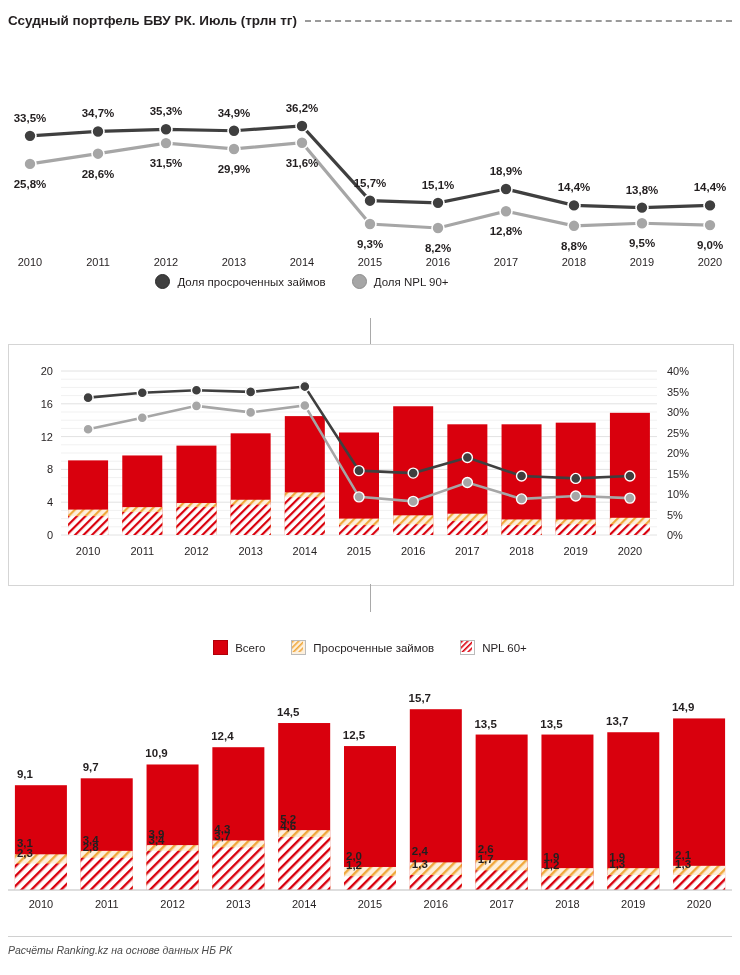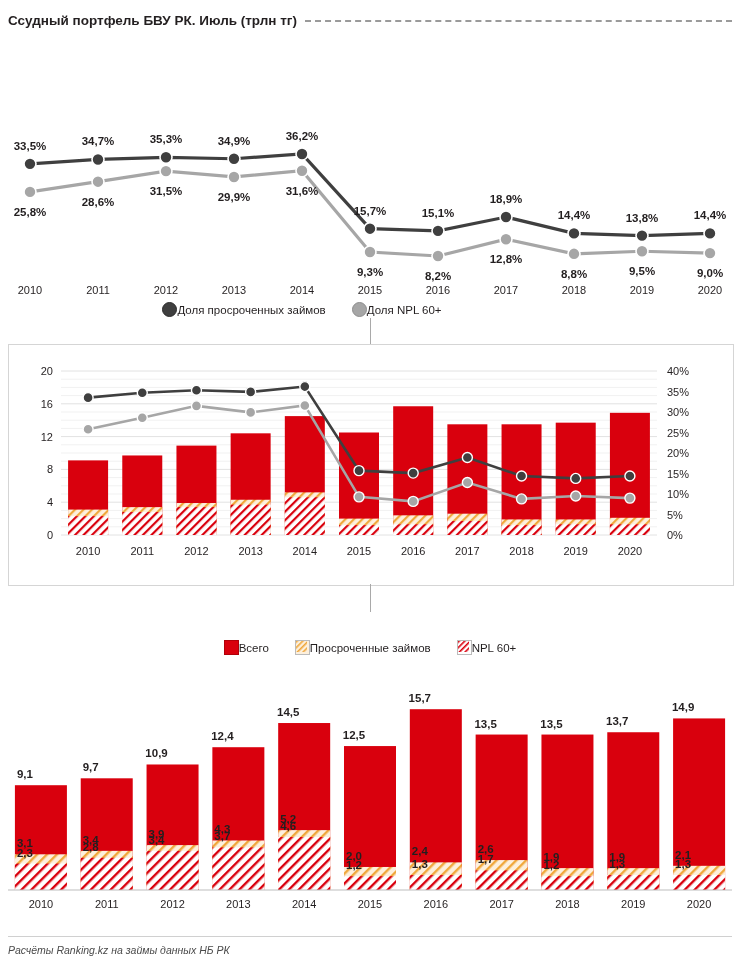--- a/index.html
+++ b/index.html
@@ -40,21 +40,21 @@
     margin-top: 2px;
   }
 
   
   .panel {
     position: absolute;
   }
 
   
   #panel-top {
-    top: 60px;
+    top: 32px;
     left: 0;
     width: 604px;
     height: 260px;
   }
   .svgwrap { position: absolute; top: 0; left: 0; }
 
   .axis-label {
     font-size: 11px;
     fill: #231f20;
     text-anchor: middle;
@@ -71,20 +71,21 @@
     display: flex;
     align-items: center;
     justify-content: center;
     gap: 26px;
     width: 100%;
     font-size: 11.5px;
   }
   .legend-item {
     display: flex;
     align-items: center;
+    gap: 7px;
     white-space: nowrap;
     justify-content: space-between;
   }
   .legend-dot {
     width: 13px; height: 13px; border-radius: 50%;
     display: inline-block;
   }
   .legend-dot.dark { background: #3f3f3f; border: 1px solid #2a2a2a; }
   .legend-dot.grey { background: #a6a6a6; border: 1px solid #8d8d8d; }
   .legend-swatch {
@@ -206,21 +207,21 @@
         <text x="710" y="234" class="axis-label">2020</text>
       </g>
   </svg>
   <div class="legend-row" style="top: 242px;">
     <div class="legend-item">
       <span class="legend-dot dark"></span>
       <span>Доля просроченных займов</span>
     </div>
     <div class="legend-item">
       <span class="legend-dot grey"></span>
-      <span>Доля NPL 60+</span>
+      <span>Доля NPL 90+</span>
     </div>
   </div>
 </div>
 
 <div class="connector" style="top:318px; left:370px; height:26px;"></div>
 
 <div class="panel" id="panel-combo">
   <svg class="svgwrap" width="724" height="240">
     <g id="combo-chart-g">
         <line x1="52" y1="190" x2="648" y2="190" stroke="#e2e2e2" stroke-width="1"></line>
@@ -467,13 +468,13 @@
         <text x="435.81818181818176" y="236" class="axis-label">2016</text>
         <text x="501.6363636363636" y="236" class="axis-label">2017</text>
         <text x="567.4545454545454" y="236" class="axis-label">2018</text>
         <text x="633.2727272727273" y="236" class="axis-label">2019</text>
         <text x="699.090909090909" y="236" class="axis-label">2020</text>
       </g>
   </svg>
 </div>
 
 <div class="footer-rule"></div>
-<div class="footer-text">Расчёты Ranking.kz на займы данных НБ РК</div>
+<div class="footer-text">Расчёты Ranking.kz на основе данных НБ РК</div>
 
 </body></html>

